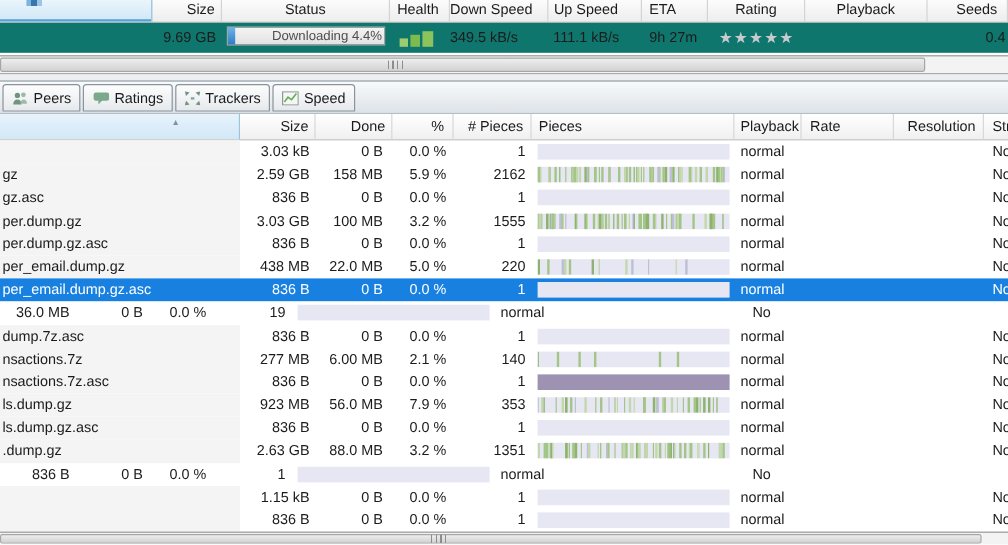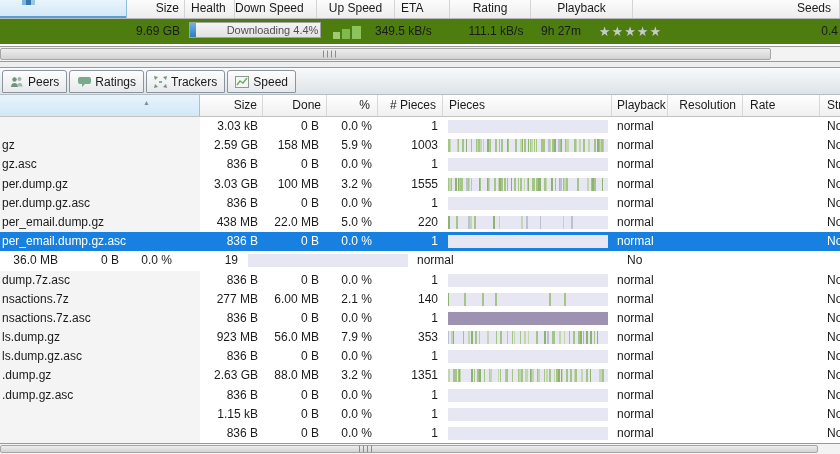--- a/index.html
+++ b/index.html
@@ -12,27 +12,27 @@
           background:linear-gradient(#fcfcfc,#ededed);border-bottom:1px solid #b9b9b9;}
   .th{height:100%;line-height:17px;border-right:1px solid #d4d4d4;overflow:hidden;white-space:nowrap;}
   .th-name{width:127px;background:linear-gradient(#eaf5fc,#cfe7f6);
            border-right:1px solid #8fbddb;box-shadow:inset 0 -2px 0 #58a0d0;position:relative;}
   .frag{position:absolute;left:22px;top:0;width:13px;height:5px;
         background:linear-gradient(90deg,#7fb4dc 0 4px,#3a76ae 4px 9px,#9cc6e4 9px);}
   .th-size{width:58px;text-align:right;padding-right:5px;}
   .th-status{width:140px;text-align:center;}
   .th-health{width:50px;padding-left:6px;}
   .th-down{width:82px;text-align:left;padding-right:5px;}
-  .th-up{width:78px;text-align:center;padding-right:0;}
+  .th-up{width:78px;text-align:right;padding-right:19px;}
   .th-eta{width:55px;padding-left:6px;}
   .th-rating{width:81px;text-align:center;}
   .th-playback{width:102px;text-align:center;}
   .th-seeds{flex:1;text-align:right;padding-right:8px;}
 
-  .t-row{position:absolute;top:19px;left:0;width:840px;height:25px;background:#4d7c0f;display:flex;}
+  .t-row{position:absolute;top:19px;left:0;width:840px;height:25px;background:#0f766e;display:flex;}
   .trc{height:100%;line-height:25px;overflow:hidden;white-space:nowrap;}
   .pbar{position:relative;margin:3px 4px 0 4px;height:16px;background:linear-gradient(#f4f4f4,#e2e2e2);
         border:1px solid #a3a3a3;}
   .pfill{position:absolute;left:0;top:0;bottom:0;background:linear-gradient(#6db3e8,#2f7cc0);}
   .plabel{position:absolute;inset:0;text-align:center;line-height:14px;font-size:11px;color:#4f4f4f;padding-left:35px;}
   .health{display:flex;align-items:flex-end;gap:2px;padding:6px 0 0 8px;height:100%;}
   .hb{display:block;}
   .hb1{width:7px;height:7px;background:#9ccb70;margin-bottom:5px;}
   .hb2{width:8px;height:10px;background:#7dbb4e;margin-bottom:5px;}
   .hb3{width:9px;height:13px;background:#8bc45c;margin-bottom:5px;}
@@ -96,20 +96,21 @@
 </head>
 <body>
 
 <div class="stage">
 
   <div class="t-head">
     <div class="th th-name">
       <span class="frag"></span>
     </div>
     <div class="th th-size">Size</div>
+    <div class="th th-status">Status</div>
     <div class="th th-health">Health</div>
     <div class="th th-down">Down Speed</div>
     <div class="th th-up">Up Speed</div>
     <div class="th th-eta">ETA</div>
     <div class="th th-rating">Rating</div>
     <div class="th th-playback">Playback</div>
     <div class="th th-seeds">Seeds</div>
   </div>
 
   <div class="t-row">
@@ -183,22 +184,22 @@
   <div class="f-head">
     <div class="fh fh-name">
       <span class="sortarrow">▲</span>
     </div>
     <div class="fh fh-size">Size</div>
     <div class="fh fh-done">Done</div>
     <div class="fh fh-pct">%</div>
     <div class="fh fh-np"># Pieces</div>
     <div class="fh fh-pieces">Pieces</div>
     <div class="fh fh-prio">Playback</div>
+    <div class="fh fh-rate">Rate</div>
     <div class="fh fh-res">Resolution</div>
-    <div class="fh fh-rate">Rate</div>
     <div class="fh fh-str">Str</div>
   </div>
 
   <div class="f-rows">
       <div class="frow">
         <div class="fc fc-name"></div>
         <div class="fc fc-size">3.03 kB</div>
         <div class="fc fc-done">0 B</div>
         <div class="fc fc-pct">0.0 %</div>
         <div class="fc fc-np">1</div>
@@ -208,21 +209,21 @@
         <div class="fc fc-prio">normal</div>
         <div class="fc fc-rate"></div>
         <div class="fc fc-res"></div>
         <div class="fc fc-str">No</div>
       </div>
       <div class="frow">
         <div class="fc fc-name">gz</div>
         <div class="fc fc-size">2.59 GB</div>
         <div class="fc fc-done">158 MB</div>
         <div class="fc fc-pct">5.9 %</div>
-        <div class="fc fc-np">1003</div>
+        <div class="fc fc-np">2162</div>
         <div class="fc fc-pieces">
           <div class="pieces-bar">
             <i style="left: 0.0003484%; width: 2px; background: rgb(163, 198, 135);"></i>
             <i style="left: 96.3893%; width: 2px; background: rgb(163, 198, 135);"></i>
             <i style="left: 93.043%; width: 1px; background: rgb(188, 192, 210);"></i>
             <i style="left: 17.9841%; width: 2px; background: rgb(194, 215, 171);"></i>
             <i style="left: 11.2635%; width: 1px; background: rgb(141, 179, 110);"></i>
             <i style="left: 64.7658%; width: 2px; background: rgb(163, 198, 135);"></i>
             <i style="left: 68.8767%; width: 2px; background: rgb(188, 192, 210);"></i>
             <i style="left: 51.0801%; width: 2px; background: rgb(163, 198, 135);"></i>
@@ -649,21 +650,20 @@
             <i style="left: 7.59879%; width: 1px; background: rgb(194, 215, 171);"></i>
             <i style="left: 4.4792%; width: 2px; background: rgb(163, 198, 135);"></i>
           </div>
         </div>
         <div class="fc fc-prio">normal</div>
         <div class="fc fc-rate"></div>
         <div class="fc fc-res"></div>
         <div class="fc fc-str">No</div>
       </div>
       <div class="frow">
-        <div class="fc fc-name">.dump.gz.asc</div>
         <div class="fc fc-size">836 B</div>
         <div class="fc fc-done">0 B</div>
         <div class="fc fc-pct">0.0 %</div>
         <div class="fc fc-np">1</div>
         <div class="fc fc-pieces">
           <div class="pieces-bar"></div>
         </div>
         <div class="fc fc-prio">normal</div>
         <div class="fc fc-rate"></div>
         <div class="fc fc-res"></div>

